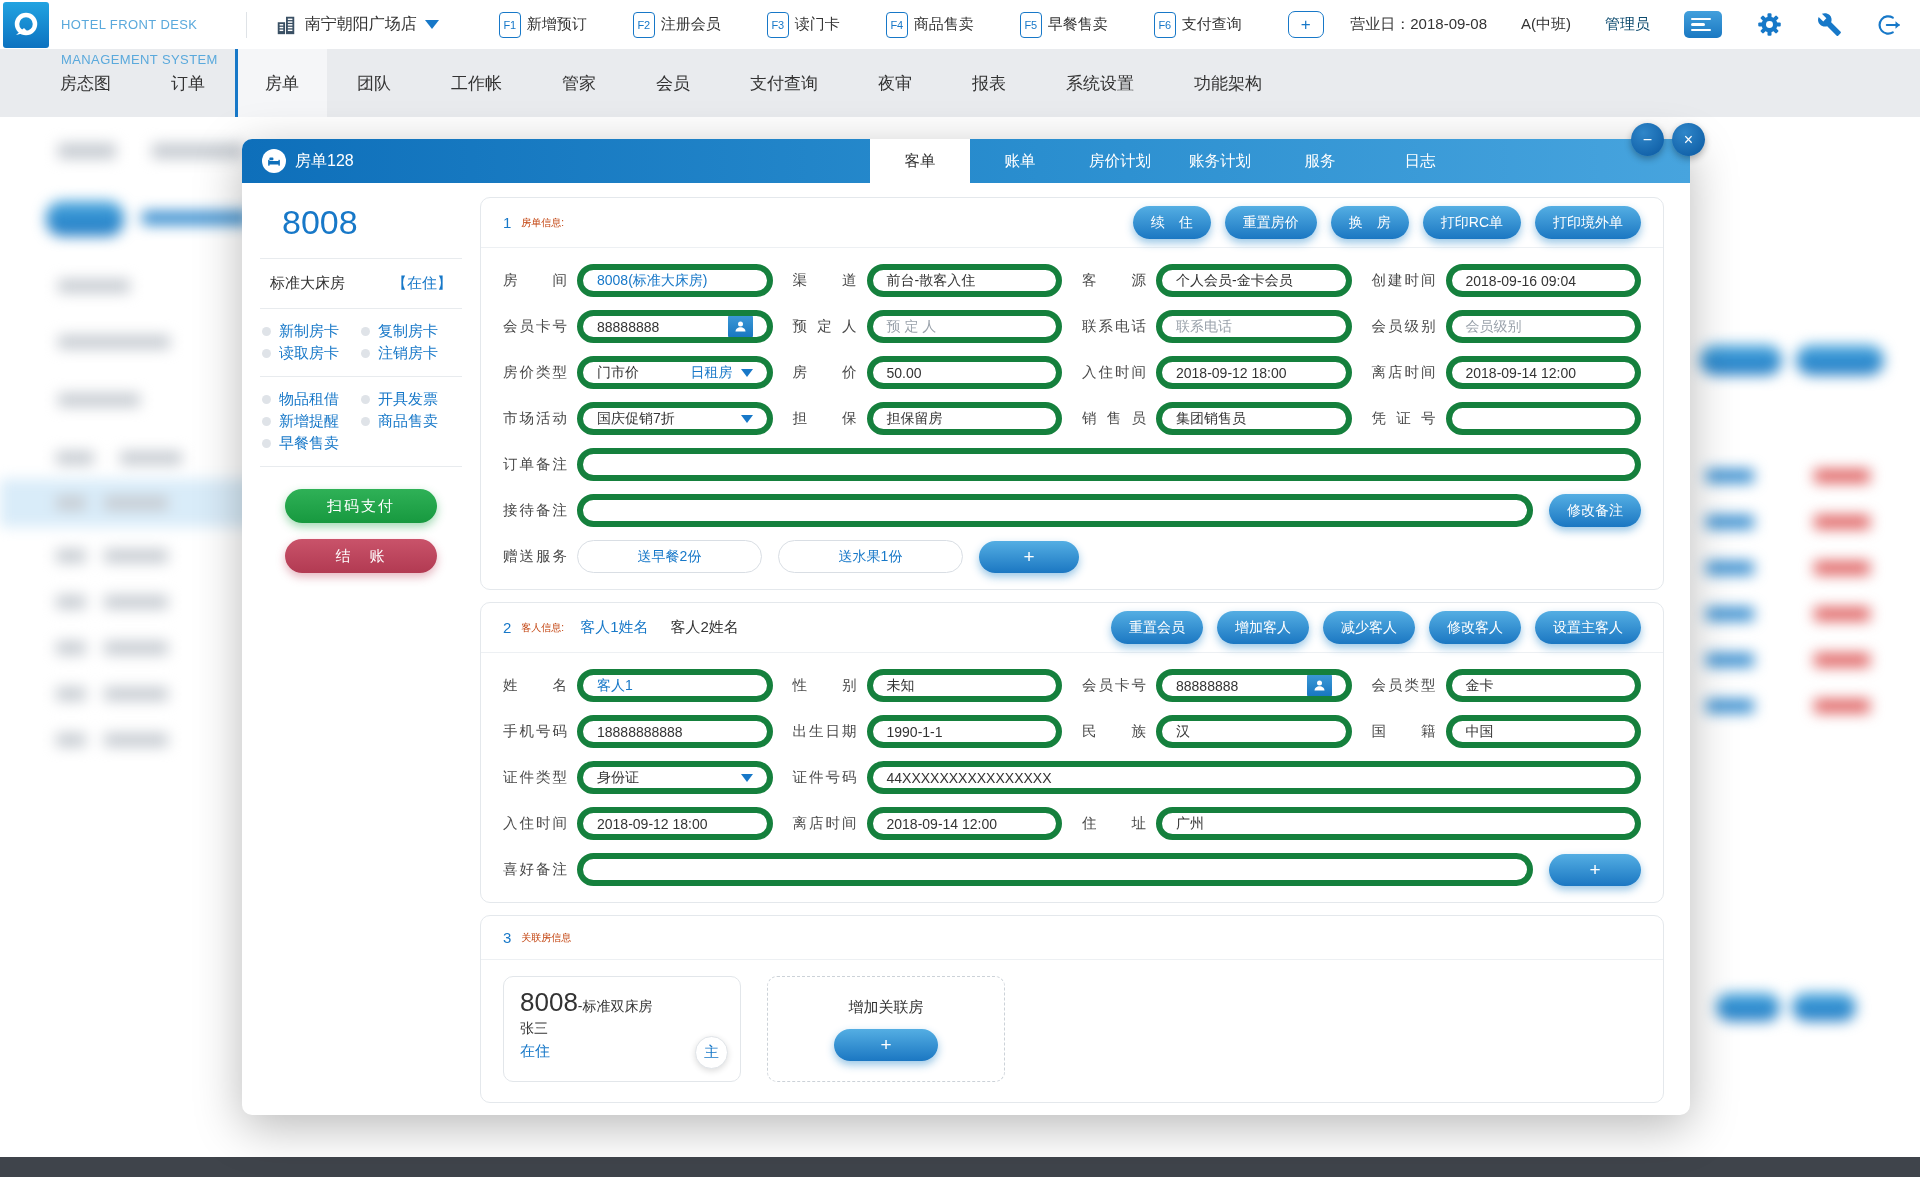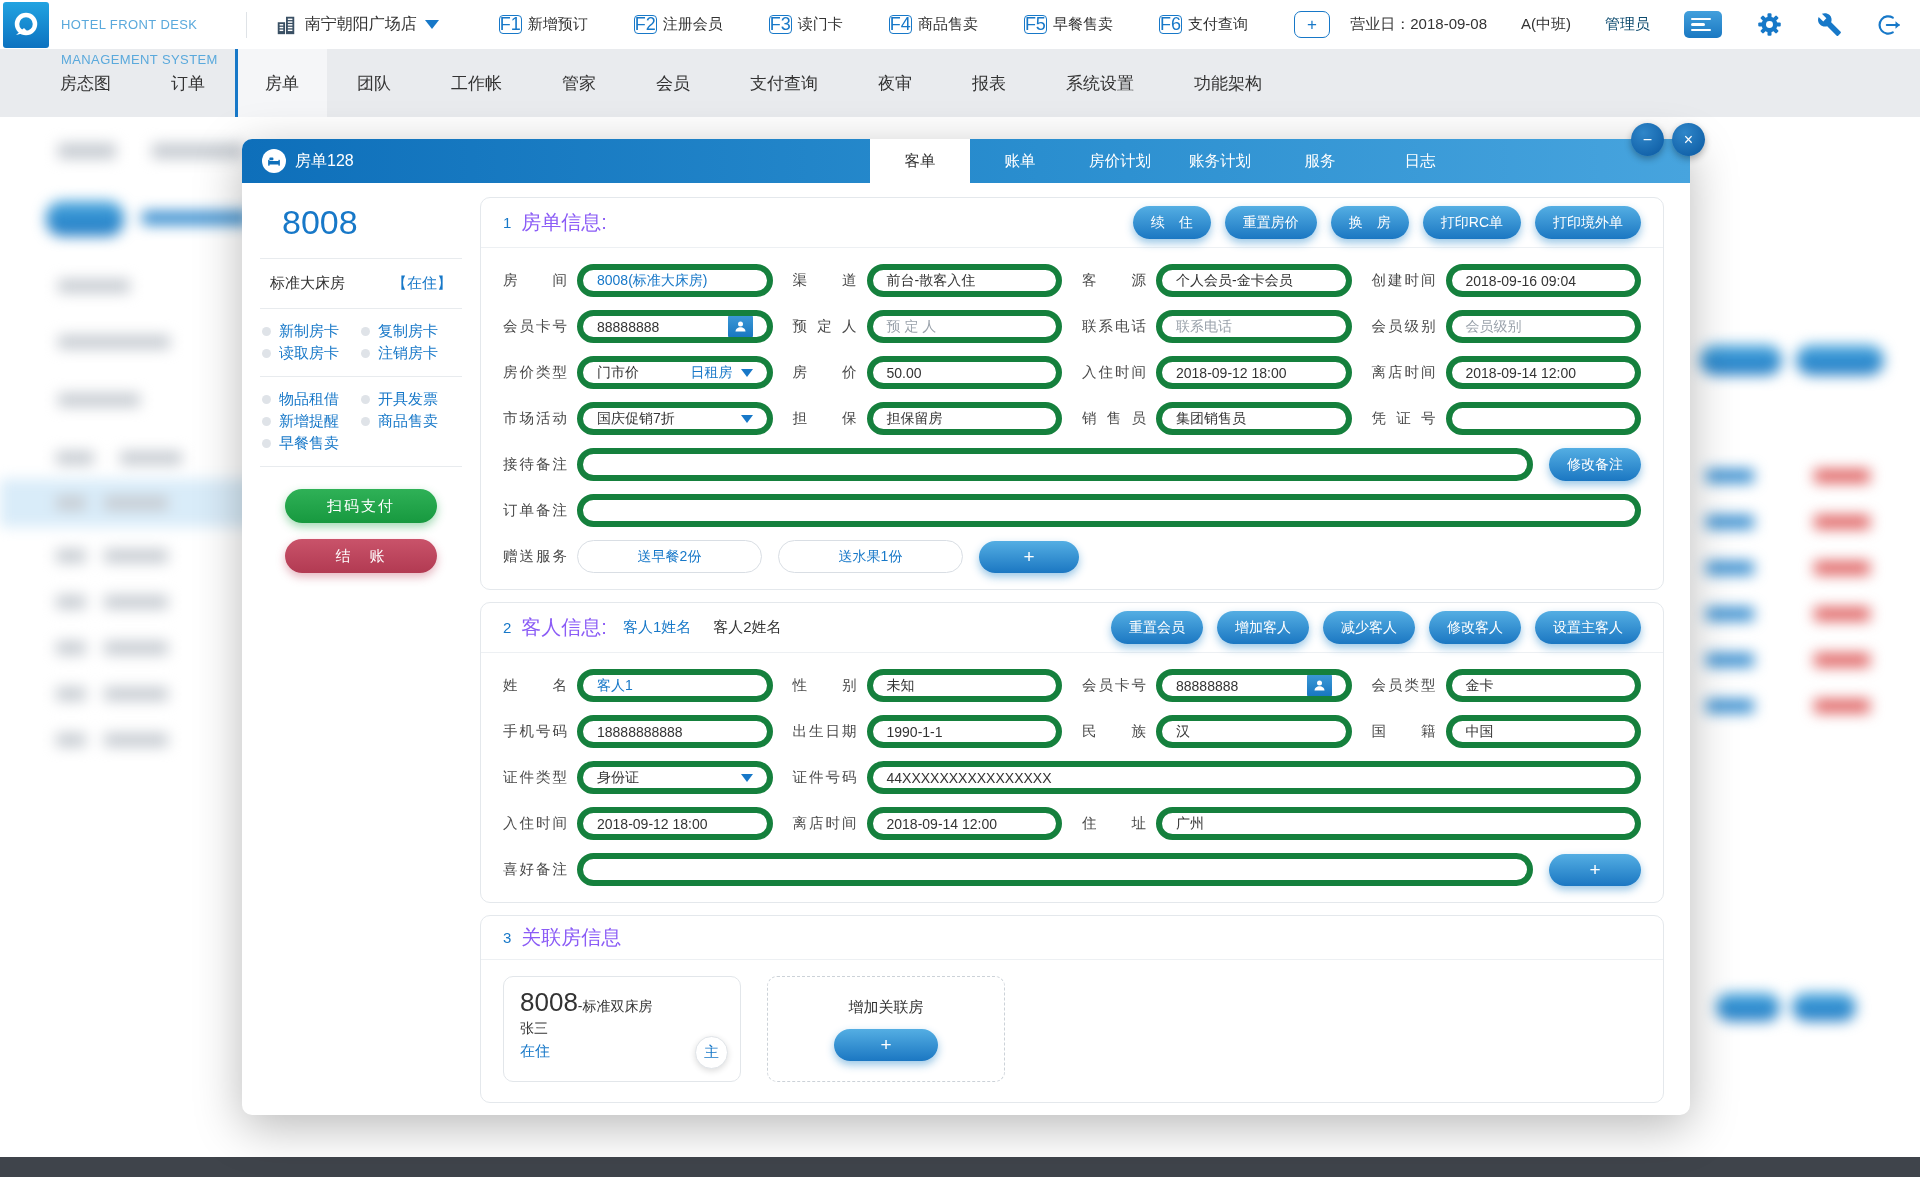--- a/index.html
+++ b/index.html
@@ -15,22 +15,22 @@
     background:linear-gradient(180deg,#21a3e1,#0d72c0); display:flex; align-items:center; justify-content:center; }
   .app-title-wrap { line-height:1.15; }
   .app-title { font-size:14px; color:#666; }
   .app-sub { font-size:13px; color:#5aa9dc; letter-spacing:.4px;margin-top:20px; }
   .hdr-div { width:1px; height:26px; background:#dfe3e7; margin:0 28px; }
   .store { display:flex; align-items:center; gap:8px; font-size:16px; color:#333; cursor:pointer; }
   .tri-down { width:0; height:0; border-left:7px solid transparent; border-right:7px solid transparent;
     border-top:9px solid #1778c8; }
   .fkeys { display:flex; align-items:center; gap:46px; margin-left:60px; }
   .fkey-item { display:flex; align-items:center; gap:6px; cursor:pointer; }
-  .fkey-badge { border:1px solid #1778c8; color:#1778c8; border-radius:4px; font-size:18px;
-    height:19px; min-width:22px; display:inline-flex; align-items:center; justify-content:center; background:#fff; }
+  .fkey-badge { border:1px solid #1778c8; color:#1778c8; border-radius:4px; font-size:11px;
+    height:26px; min-width:22px; display:inline-flex; align-items:center; justify-content:center; background:#fff; }
   .fkey-label { font-size:15px; color:#333; }
   .more-btn { border:1px solid #1778c8; color:#1778c8; border-radius:7px; background:#fff;
     width:36px; height:27px; font-size:17px; margin-left:46px; cursor:pointer; }
   .hdr-right { margin-left:auto; display:flex; align-items:center; gap:34px; }
   .biz-day, .shift { font-size:15px; color:#333; }
   .user { font-size:15px; color:#0c4a6e; cursor:pointer; }
   .panel-icon { width:38px; height:27px; border-radius:5px;
     background:linear-gradient(180deg,#43a0dc,#1a78c2); display:flex; flex-direction:column;
     justify-content:center; gap:3px; padding-left:7px; cursor:pointer; }
   .panel-icon i { display:block; height:2.5px; background:#fff; border-radius:2px; }
@@ -86,21 +86,21 @@
   .side-btn { display:block; width:152px; height:34px; margin:22px auto 0; border-radius:17px;
     border:none; color:#fff; font-size:15px; letter-spacing:2px; cursor:pointer; }
   .side-btn.green { background:linear-gradient(180deg,#2fb157,#17993f); box-shadow:0 4px 10px rgba(46,170,86,.45); }
   .side-btn.red { background:linear-gradient(180deg,#c9536a,#b23a52); box-shadow:0 4px 10px rgba(190,70,95,.4); margin-top:16px; }
 
   
   .main { flex:1; padding:14px 26px 0 0; min-width:0; }
   .box { border:1px solid #e4e8ec; border-radius:10px; background:#fff; margin-bottom:12px; }
   .box-header { display:flex; align-items:center; height:50px; padding:0 22px; border-bottom:1px solid #edf0f3; }
   .sec-num { color:#1778c8; font-size:15px; margin-right:10px; }
-  .sec-title { font-size:20px; color:#8b5cf6; }
+  .sec-title { font-size:10px; color:#c2410c; }
   .hdr-btns { margin-left:auto; display:flex; gap:14px; }
   .btn { height:33px; border:none; border-radius:17px; padding:0 18px; color:#fff; font-size:14px;
     background:linear-gradient(180deg,#54aee3,#1b77c2); box-shadow:0 4px 9px rgba(30,130,200,.45); cursor:pointer; white-space:nowrap; }
   .gform { padding:16px 22px 16px; display:grid; grid-template-columns:repeat(4,1fr); column-gap:20px; row-gap:13px; }
   .fcell { display:flex; align-items:center; min-width:0; }
   .span-all { grid-column:1 / -1; }
   .span-2-end { grid-column:2 / -1; }
   .span-3-end { grid-column:3 / -1; }
   .flabel { flex:none; width:64px; margin-right:10px; font-size:14.5px; color:#4a4a4a;
     text-align:justify; text-align-last:justify; white-space:nowrap; }
@@ -492,28 +492,28 @@
             <div class="pill">
                 <span>集团销售员</span>
               </div>
             </div>
           <div class="fcell">
               <span class="flabel">凭证号</span>
             <div class="pill"></div>
             </div>
 
           <div class="fcell span-all">
+              <span class="flabel">订单备注</span>
+            <div class="pill"></div>
+            </div>
+
+          <div class="fcell span-all">
               <span class="flabel">接待备注</span>
             <div class="pill" style="margin-right:16px"></div>
             <button class="btn">修改备注</button>
-            </div>
-
-          <div class="fcell span-all">
-              <span class="flabel">订单备注</span>
-            <div class="pill"></div>
             </div>
 
           <div class="fcell span-all">
               <span class="flabel">赠送服务</span>
             <span class="ghost-pill">送早餐2份</span>
             <span class="ghost-pill">送水果1份</span>
             <button class="plus-btn">+</button>
             </div>
         </div>
       </div>

